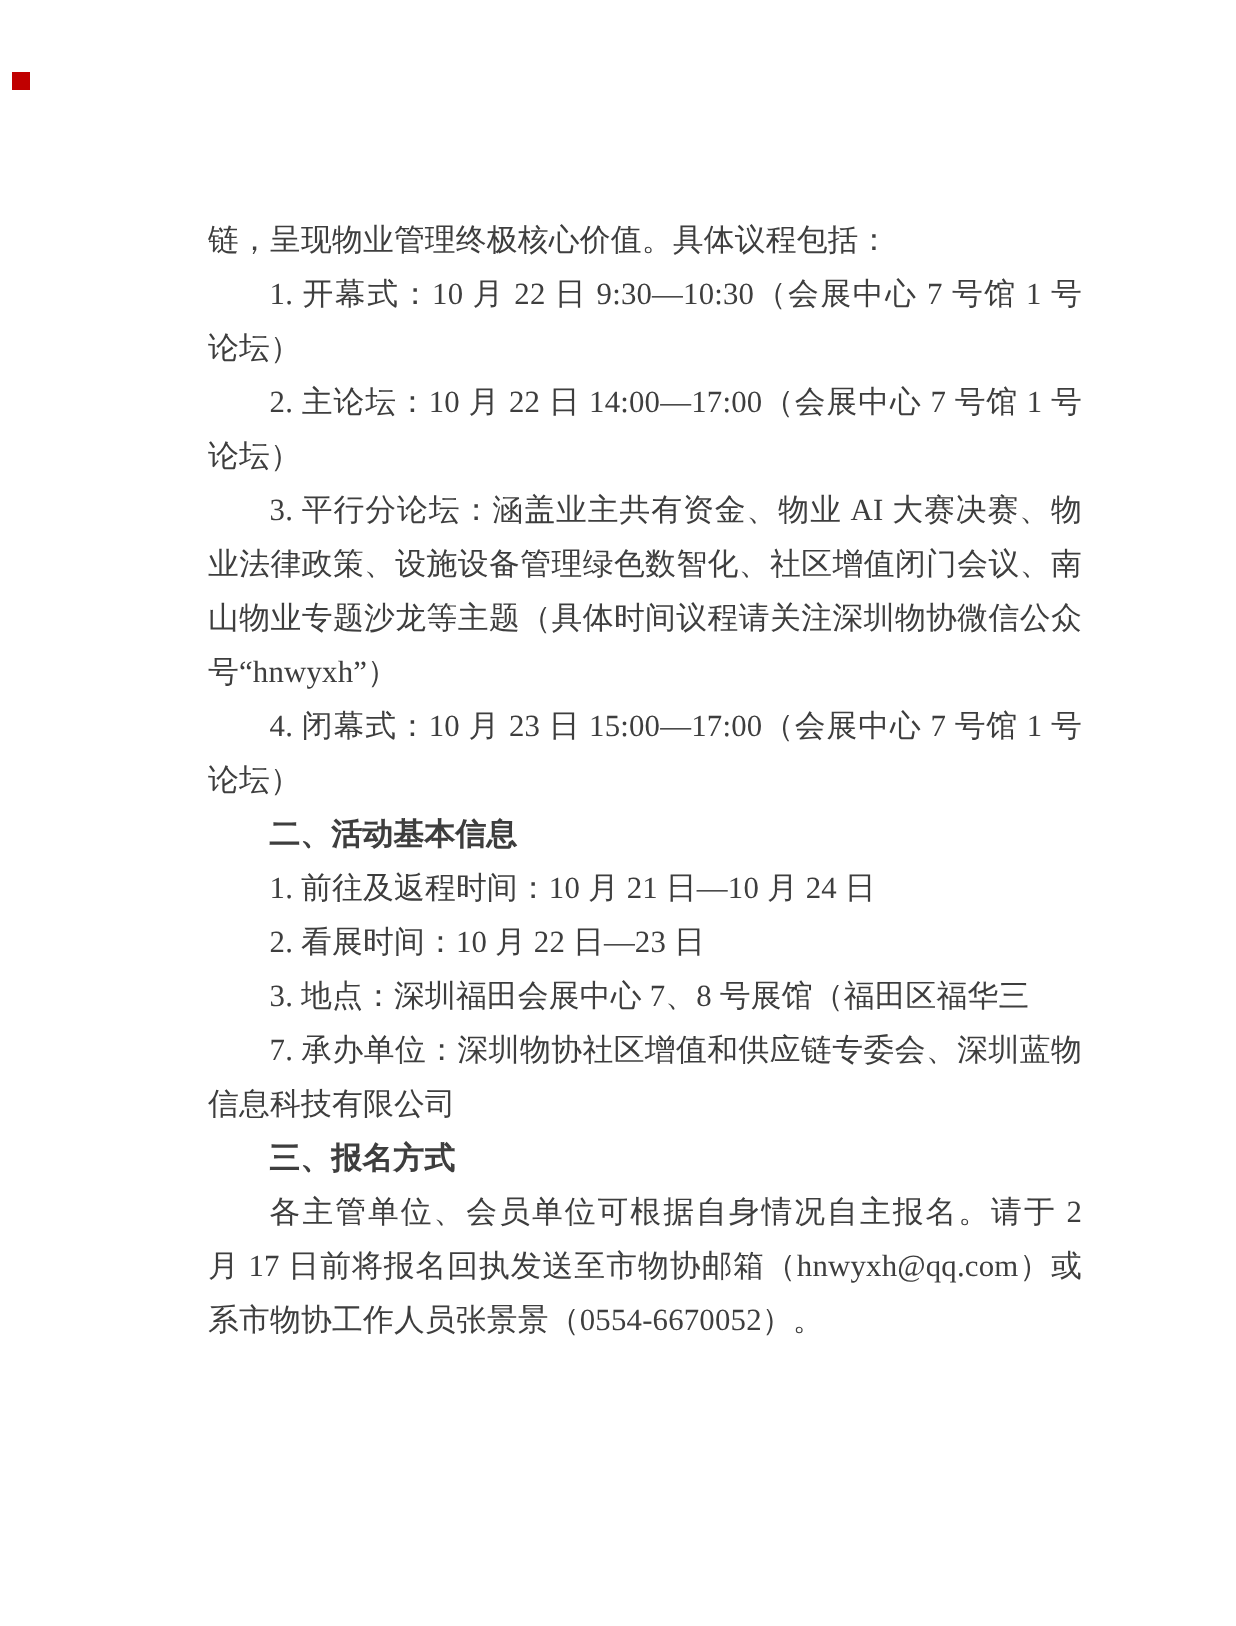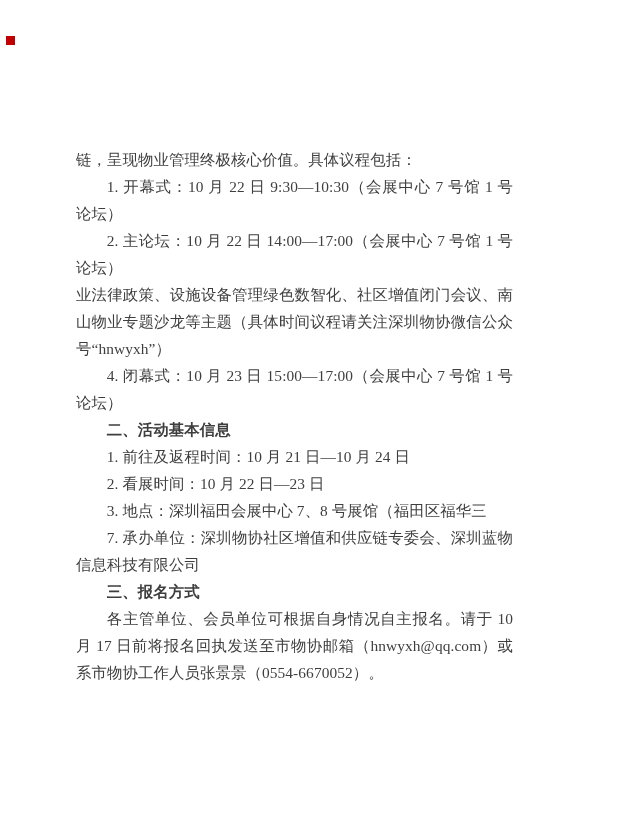--- a/index.html
+++ b/index.html
@@ -20,28 +20,27 @@
   .red-mark {
     position: absolute;
     left: 6px;
     top: 36px;
     width: 9px;
     height: 9px;
     background: var(--red-mark-color, #c00000);
   }
   .doc-body {
     position: absolute;
-    left: 76px;
+    left: 104px;
     top: 107px;
     width: 437px;
     color: var(--text-color, #3e3e3e);
     font-size: 15.4px;
     line-height: 27px;
     letter-spacing: 0.1px;
-    margin-top: 39px;
   }
   .line {
     height: 27px;
     overflow: hidden;
     text-align: left;
     white-space: normal;
   }
   .line.stretch {
     text-align: justify;
     text-align-last: justify;
@@ -54,29 +53,30 @@
 <body>
 
 <div class="page" style="--page-bg: #ffffff; --text-color: #3e3e3e; --red-mark-color: #c00000;">
   <div class="red-mark"></div>
   <div class="doc-body">
       <div class="line">链，呈现物业管理终极核心价值。具体议程包括：</div>
       <div class="line indent stretch">1. 开幕式：10 月 22 日 9:30—10:30（会展中心 7 号馆 1 号</div>
       <div class="line">论坛）</div>
       <div class="line indent stretch">2. 主论坛：10 月 22 日 14:00—17:00（会展中心 7 号馆 1 号</div>
       <div class="line">论坛）</div>
+      <div class="line indent stretch">3. 平行分论坛：涵盖业主共有资金、物业 AI 大赛决赛、物</div>
       <div class="line stretch">业法律政策、设施设备管理绿色数智化、社区增值闭门会议、南</div>
       <div class="line stretch">山物业专题沙龙等主题（具体时间议程请关注深圳物协微信公众</div>
       <div class="line">号“hnwyxh”）</div>
       <div class="line indent stretch">4. 闭幕式：10 月 23 日 15:00—17:00（会展中心 7 号馆 1 号</div>
       <div class="line">论坛）</div>
       <div class="line indent bold">二、活动基本信息</div>
       <div class="line indent">1. 前往及返程时间：10 月 21 日—10 月 24 日</div>
       <div class="line indent">2. 看展时间：10 月 22 日—23 日</div>
       <div class="line indent">3. 地点：深圳福田会展中心 7、8 号展馆（福田区福华三路）</div>
       <div class="line indent stretch">7. 承办单位：深圳物协社区增值和供应链专委会、深圳蓝物</div>
       <div class="line">信息科技有限公司</div>
       <div class="line indent bold">三、报名方式</div>
-      <div class="line indent stretch">各主管单位、会员单位可根据自身情况自主报名。请于 10</div>
+      <div class="line indent stretch">各主管单位、会员单位可根据自身情况自主报名。请于 2</div>
       <div class="line stretch">月 17 日前将报名回执发送至市物协邮箱（hnwyxh@qq.com）或联</div>
       <div class="line">系市物协工作人员张景景（0554-6670052）。</div>
     </div>
 </div>
 
 </body></html>

